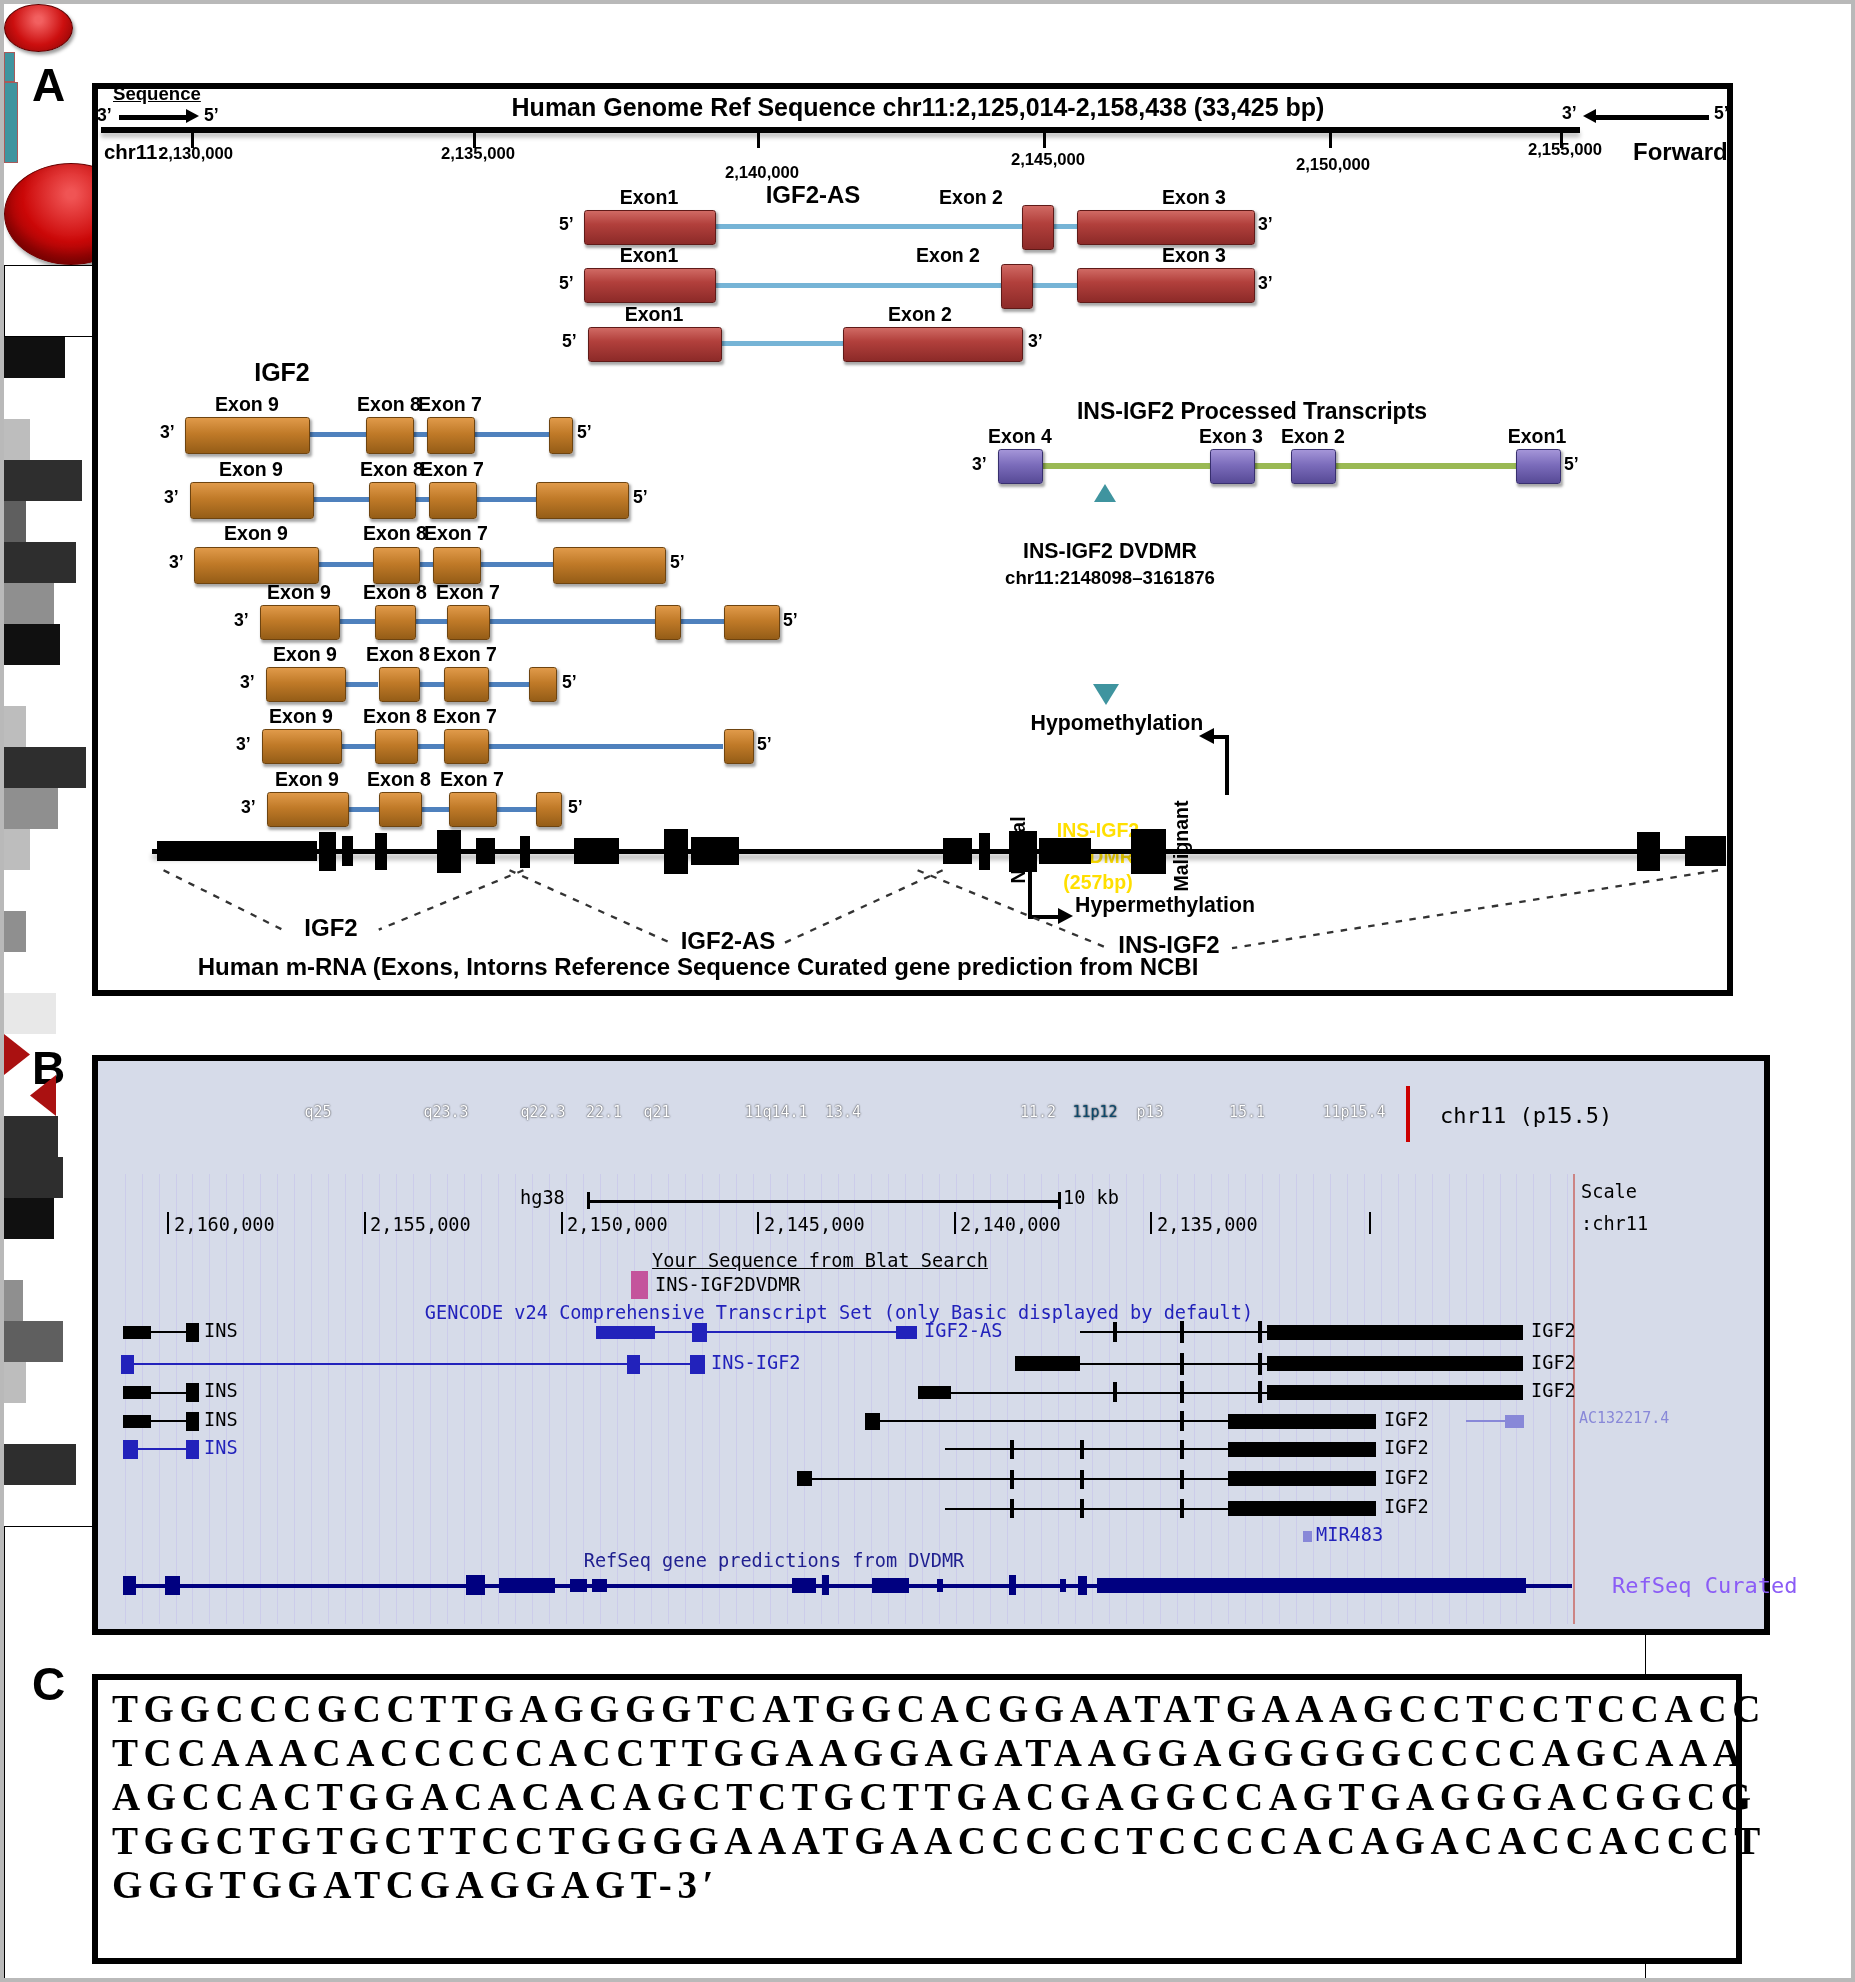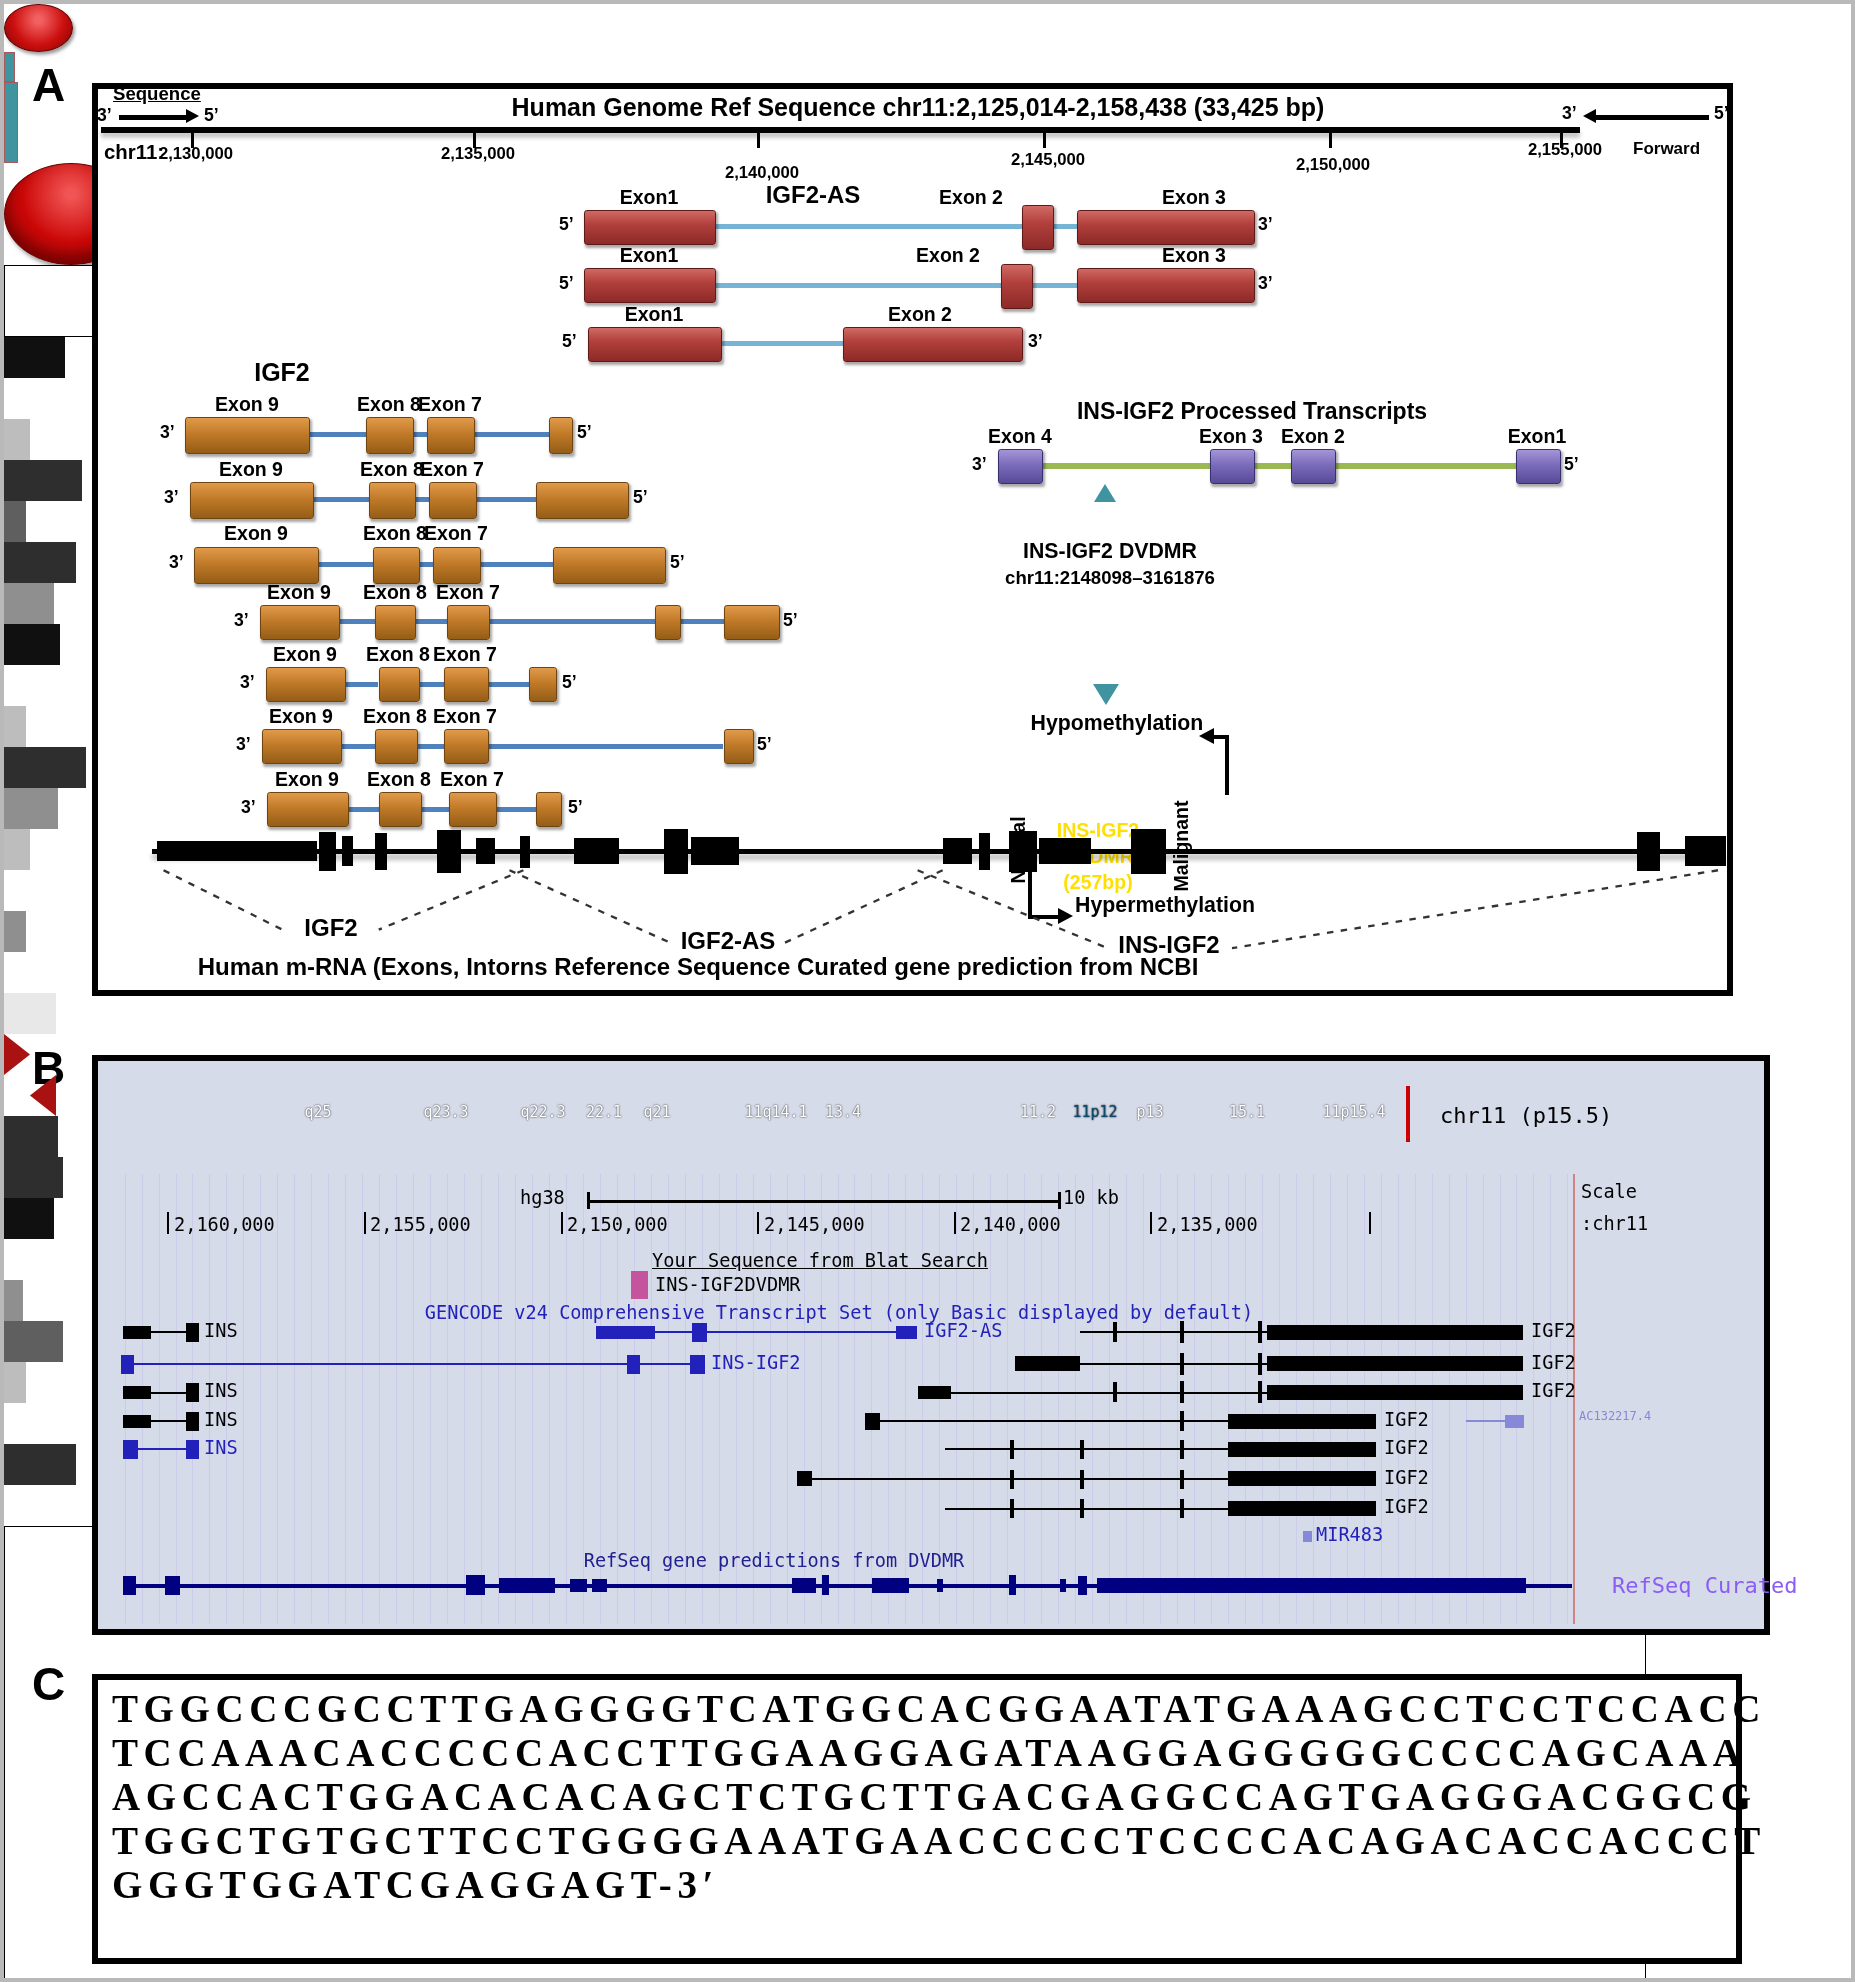--- a/index.html
+++ b/index.html
@@ -26,21 +26,21 @@
   <div class="plabel" style="left:28px;top:54px;">A</div>
   <div class="plabel" style="left:28px;top:1037px;">B</div>
   <div class="plabel" style="left:28px;top:1653px;">C</div>
 
   <div class="pbox" style="left:88px;top:79px;width:1629px;height:901px;"></div>
   <div class="pbox" style="left:88px;top:1051px;width:1666px;height:568px;background:#d6dbe9;"></div>
   <div class="pbox" style="left:88px;top:1670px;width:1638px;height:278px;"></div>
 
   <div class="t" style="left:914px;top:89px;transform:translateX(-50%);font-size:25px;font-weight:700;">Human Genome Ref Sequence chr11:2,125,014-2,158,438 (33,425 bp)</div>
   <div class="t" style="left:109px;top:80px;font-size:18.6px;font-weight:700;text-decoration:underline;">Sequence</div>
-  <div class="t" style="left:1629px;top:135px;font-size:17px;font-weight:700;">Forward</div>
+  <div class="t" style="left:1629px;top:135px;font-size:24px;font-weight:700;">Forward</div>
   <div class="t" style="left:100px;top:137px;font-size:20.4px;font-weight:700;">chr11:</div>
 
   <div id="panelC-text" style="position:absolute;left:108px;top:1683px;width:1605px;">
     <div>TGGCCCGCCTTGAGGGGTCATGGCACGGAATATGAAAGCCTCCTCCACC</div>
     <div>TCCAAACACCCCCACCTTGGAAGGAGATAAGGAGGGGGCCCCAGCAAA</div>
     <div>AGCCACTGGACACACAGCTCTGCTTGACGAGGCCAGTGAGGGACGGCG</div>
     <div>TGGCTGTGCTTCCTGGGGAAATGAACCCCCTCCCCACAGACACCACCCT</div>
     <div>GGGTGGATCGAGGAGT-3′</div>
   </div>
 <div class="t" style="left: 93px; top: 102px; font-size: 17.6px; font-weight: 700;">3’</div>
@@ -442,21 +442,21 @@
     <div class="ln" style="left: 147px; top: 1416px; width: 35px; height: 1.9px; background: rgb(0, 0, 0);"></div>
     <div class="bb" style="left: 182px; top: 1408px; width: 13px; height: 18.6px; background: rgb(0, 0, 0);"></div>
     <div class="bb" style="left: 861px; top: 1409px; width: 15px; height: 16.7px; background: rgb(0, 0, 0);"></div>
     <div class="ln" style="left: 876px; top: 1416px; width: 349px; height: 1.9px; background: rgb(0, 0, 0);"></div>
     <div class="ln" style="left: 1176px; top: 1407px; width: 3.7px; height: 20.4px; background: rgb(0, 0, 0);"></div>
     <div class="bb" style="left: 1224px; top: 1410px; width: 148px; height: 15px; background: rgb(0, 0, 0);"></div>
     <div class="ln" style="left: 1462px; top: 1416px; width: 39px; height: 1.9px; background: rgb(136, 136, 216);"></div>
     <div class="bb" style="left: 1501px; top: 1411px; width: 18.6px; height: 13px; background: rgb(136, 136, 216);"></div>
     <div class="t mono" style="left: 200px; top: 1406px; font-size: 18.6px; color: rgb(0, 0, 0);">INS</div>
     <div class="t mono" style="left: 1380px; top: 1406px; font-size: 18.6px; color: rgb(0, 0, 0);">IGF2</div>
-    <div class="t mono" style="left: 1575px; top: 1406px; font-size: 12px; color: rgb(136, 136, 216);">AC132217.4</div>
+    <div class="t mono" style="left: 1575px; top: 1406px; font-size: 15px; color: rgb(136, 136, 216);">AC132217.4</div>
     <div class="bb" style="left: 119px; top: 1436px; width: 15px; height: 18.6px; background: rgb(34, 34, 187);"></div>
     <div class="ln" style="left: 134px; top: 1444px; width: 48px; height: 1.9px; background: rgb(34, 34, 187);"></div>
     <div class="bb" style="left: 182px; top: 1436px; width: 13px; height: 18.6px; background: rgb(34, 34, 187);"></div>
     <div class="ln" style="left: 941px; top: 1444px; width: 283px; height: 1.9px; background: rgb(0, 0, 0);"></div>
     <div class="ln" style="left: 1006px; top: 1436px; width: 3.7px; height: 18.6px; background: rgb(0, 0, 0);"></div>
     <div class="ln" style="left: 1076px; top: 1436px; width: 3.7px; height: 18.6px; background: rgb(0, 0, 0);"></div>
     <div class="ln" style="left: 1176px; top: 1436px; width: 3.7px; height: 18.6px; background: rgb(0, 0, 0);"></div>
     <div class="bb" style="left: 1224px; top: 1438px; width: 148px; height: 15px; background: rgb(0, 0, 0);"></div>
     <div class="t mono" style="left: 200px; top: 1434px; font-size: 18.6px; color: rgb(34, 34, 187);">INS</div>
     <div class="t mono" style="left: 1380px; top: 1434px; font-size: 18.6px; color: rgb(0, 0, 0);">IGF2</div>

